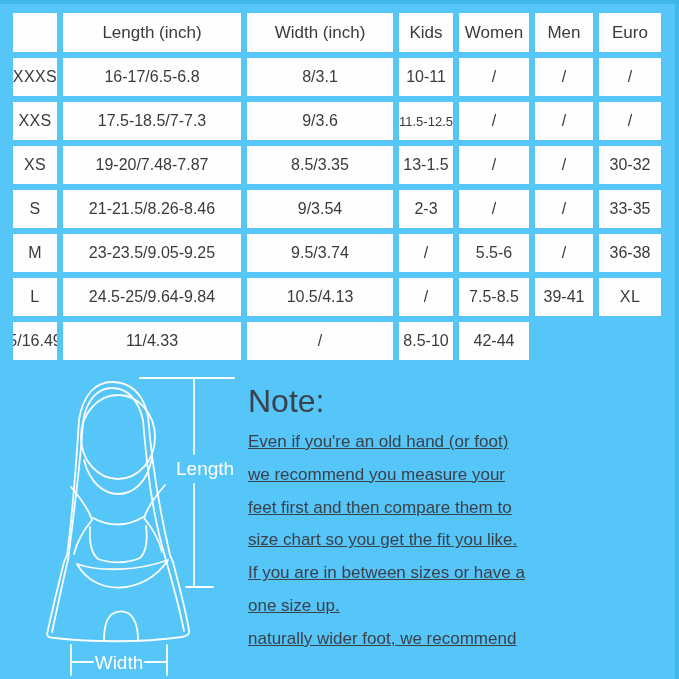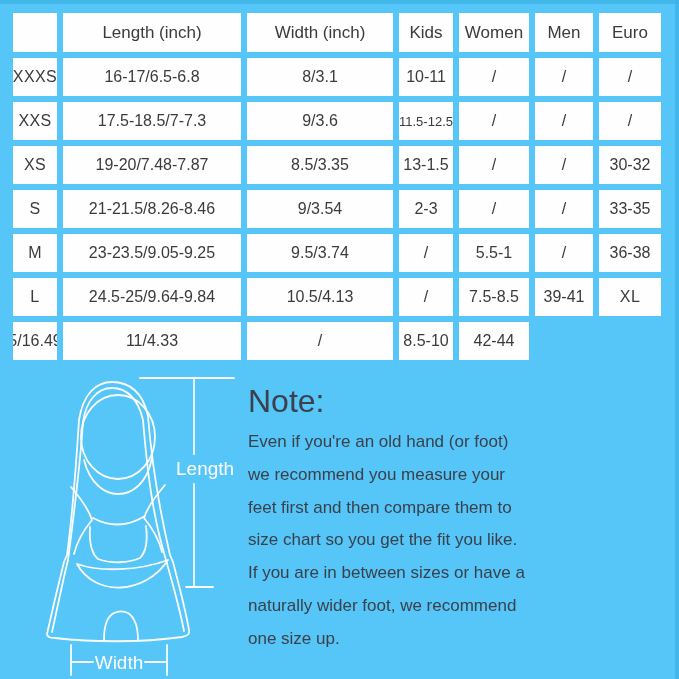--- a/index.html
+++ b/index.html
@@ -44,21 +44,21 @@
     font-family:"Liberation Sans", sans-serif;
     font-size:19px;
   }
 
   
   .note{
     position:absolute;left:248px;top:384px;width:420px;
     color:#3A414B;
   }
   .note-title{font-size:32px;line-height:34px;margin-bottom:8px;}
-  .note p{margin:0;font-size:17px;line-height:32.8px;white-space:nowrap;}
+  .note p{margin:0;font-size:17px;line-height:32.8px;white-space:nowrap;text-decoration:underline;}
 </style>
 </head>
 <body>
 
 <div class="stage">
   <div class="edge-top"></div>
   <div class="edge-right"></div>
 
   <div class="size-table">
 
@@ -99,21 +99,21 @@
     <div class="cell">9/3.54</div>
     <div class="cell">2-3</div>
     <div class="cell">/</div>
     <div class="cell">/</div>
     <div class="cell">33-35</div>
 
     <div class="cell size">M</div>
     <div class="cell">23-23.5/9.05-9.25</div>
     <div class="cell">9.5/3.74</div>
     <div class="cell">/</div>
-    <div class="cell">5.5-1</div>
+    <div class="cell">5.5-6</div>
     <div class="cell">/</div>
     <div class="cell">36-38</div>
 
     <div class="cell size">L</div>
     <div class="cell">24.5-25/9.64-9.84</div>
     <div class="cell">10.5/4.13</div>
     <div class="cell">/</div>
     <div class="cell">7.5-8.5</div>
     <div class="cell">39-41</div>
 
@@ -178,16 +178,16 @@
     <text x="119" y="297" text-anchor="middle">Width</text>
   </svg>
 
   <div class="note">
     <div class="note-title">Note:</div>
     <p>Even if you're an old hand (or foot)</p>
     <p>we recommend you measure your</p>
     <p>feet first and then compare them to</p>
     <p>size chart so you get the fit you like.</p>
     <p>If you are in between sizes or have a</p>
+    <p>one size up.</p>
     <p>naturally wider foot, we recommend</p>
-    <p>one size up.</p>
   </div>
 </div>
 
 </body></html>

